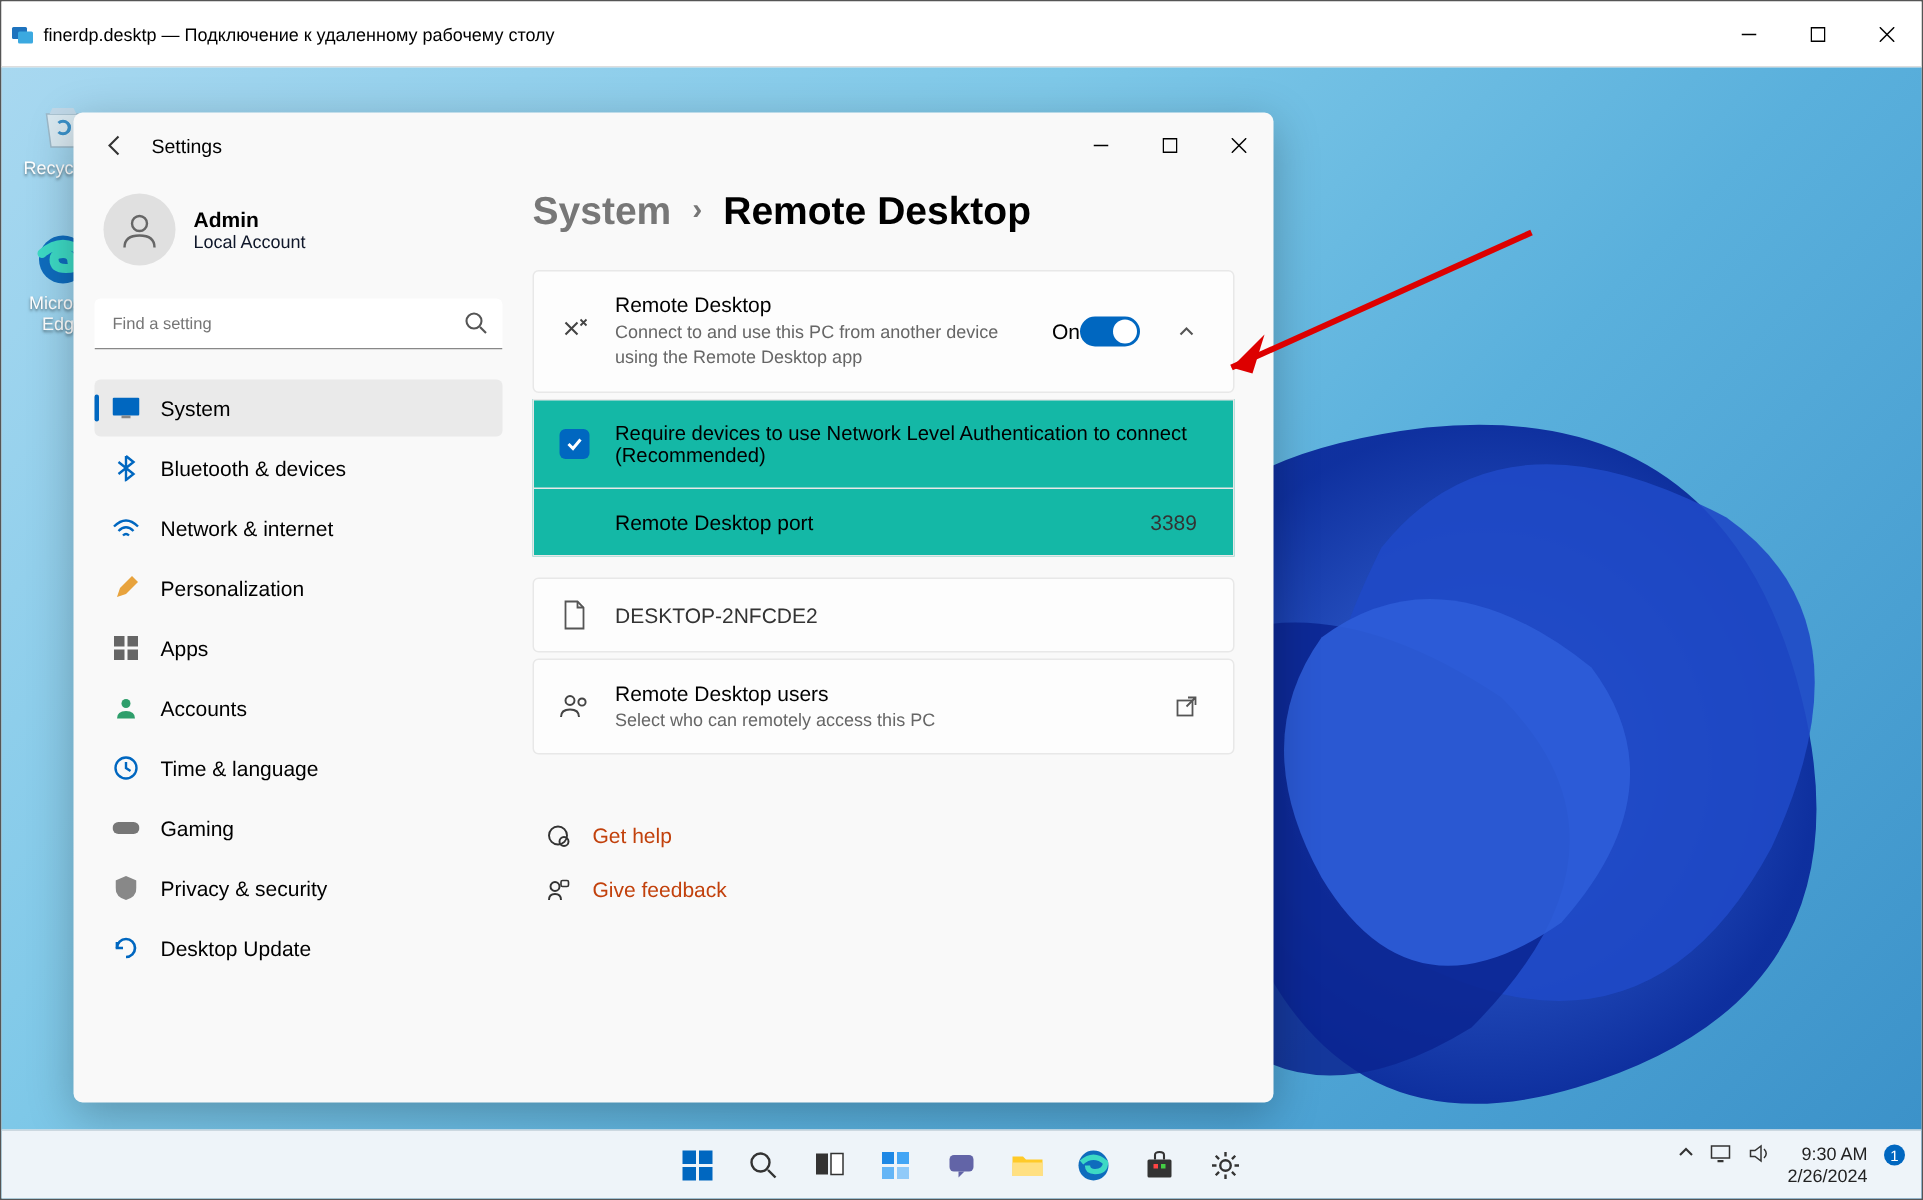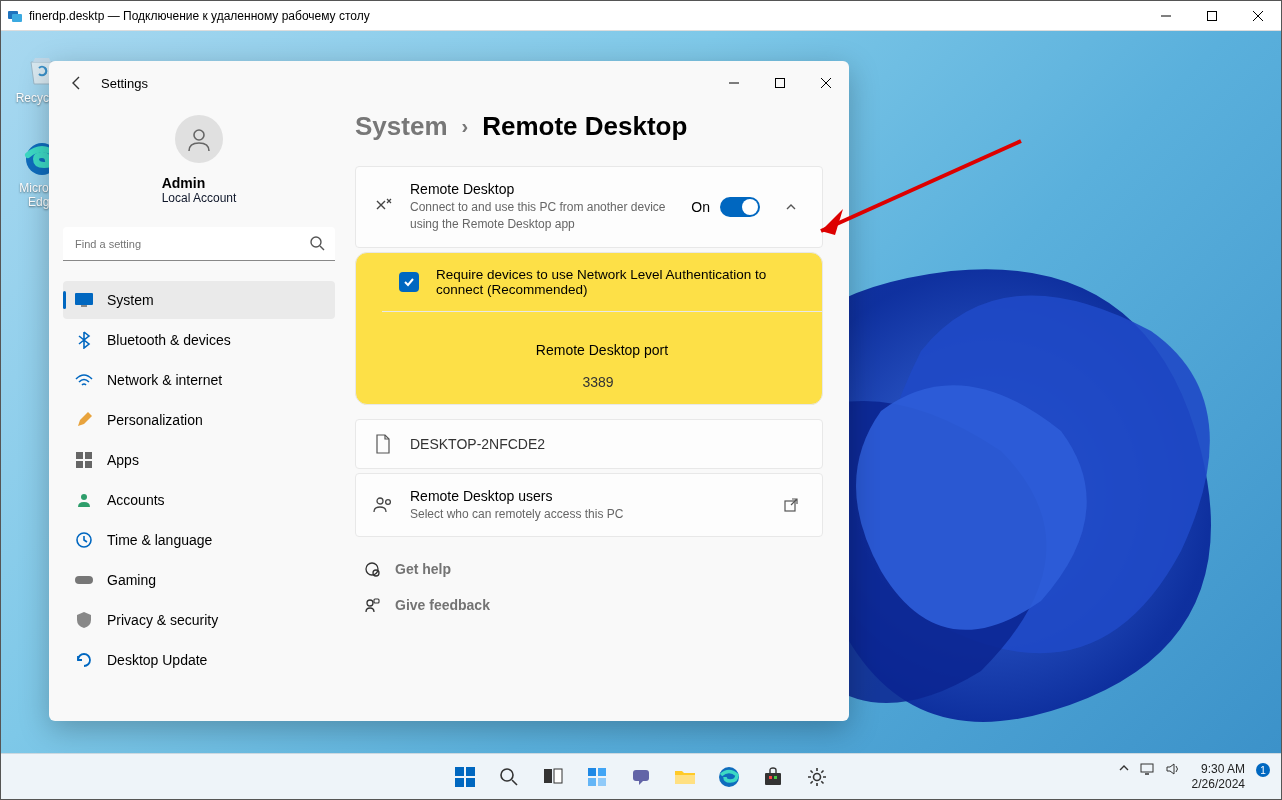--- a/index.html
+++ b/index.html
@@ -1,20 +1,20 @@
 <!DOCTYPE html>
 <html><head>
 <meta charset="utf-8">
 <style>
 * { margin: 0; padding: 0; box-sizing: border-box; font-family: "Segoe UI", Arial, sans-serif; }
 html, body { width: 1282px; height: 800px; overflow: hidden; }
 
 .outer-window { width: 1282px; height: 800px; background: #fff; display: flex; flex-direction: column; border: 1px solid #555; }
 
-.outer-titlebar { height: 30px; background: #fff; display: flex; align-items: center; padding-left: 6px; border-bottom: 1px solid #ddd; font-size: 12px; }
+.outer-titlebar { height: 44px; background: #fff; display: flex; align-items: center; padding-left: 6px; border-bottom: 1px solid #ddd; font-size: 12px; }
 .outer-titlebar .ticon { width: 16px; height: 16px; margin-right: 6px; display: inline-flex; }
 .outer-titlebar .title { flex: 1; }
 .outer-titlebar .win-btn { width: 46px; height: 30px; display: flex; align-items: center; justify-content: center; font-size: 10px; color: #000; }
 
 .desktop { flex: 1; position: relative; background: linear-gradient(135deg, #a8d8f0 0%, #7ec8e8 35%, #5ab0dc 60%, #3a90c8 100%); overflow: hidden; }
 
 .bloom { position: absolute; right: -120px; top: 120px; width: 900px; height: 700px; pointer-events: none; }
 
 .desktop-icon { position: absolute; width: 70px; text-align: center; color: #fff; font-size: 12px; text-shadow: 0 1px 2px rgba(0,0,0,.5); }
 .desktop-icon .ic { width: 40px; height: 40px; margin: 0 auto 2px; display: flex; align-items: center; justify-content: center; }
@@ -24,21 +24,21 @@
 .settings-titlebar { height: 44px; display: flex; align-items: center; padding-left: 12px; }
 .settings-titlebar .back { width: 32px; height: 32px; display: flex; align-items: center; justify-content: center; margin-right: 8px; }
 .settings-titlebar .app-title { font-size: 13px; }
 .settings-titlebar .win-controls { margin-left: auto; display: flex; }
 .settings-titlebar .win-btn { width: 46px; height: 32px; display: flex; align-items: center; justify-content: center; font-size: 10px; }
 
 .settings-body { flex: 1; display: flex; overflow: hidden; }
 
 .sidebar { width: 300px; padding: 0 14px; display: flex; flex-direction: column; }
 
-.user-row { display: flex; align-items: center; gap: 12px; padding: 10px 6px 22px; flex-direction: column; }
+.user-row { display: flex; align-items: center; gap: 12px; padding: 10px 6px 22px; }
 .avatar { width: 48px; height: 48px; border-radius: 50%; background: #e0e0e0; display: flex; align-items: center; justify-content: center; }
 .user-name { font-size: 14px; font-weight: 600; }
 .user-sub { font-size: 12px; color: #0f172a; }
 
 .search-box { position: relative; margin-bottom: 20px; }
 .search-box input { width: 100%; height: 34px; border: none; border-bottom: 1px solid #888; background: #fff; padding: 0 36px 0 12px; font-size: 11px; border-radius: 4px 4px 0 0; }
 .search-box .sicon { position: absolute; right: 10px; top: 8px; }
 
 .nav-list { display: flex; flex-direction: column; gap: 2px; }
 .nav-item { display: flex; align-items: center; gap: 14px; height: 38px; padding: 0 12px; border-radius: 4px; font-size: 14px; cursor: default; }
@@ -53,34 +53,34 @@
 .breadcrumb .sep { color: #777; font-size: 20px; }
 
 .card, .card-sub { background: #fdfdfd; border: 1px solid #e8e8e8; border-radius: 4px; margin-bottom: 4px; }
 .card-row { display: flex; align-items: center; padding: 14px 16px; gap: 16px; }
 .card-icon { width: 22px; display: flex; justify-content: center; color: #444; }
 .card-text { flex: 1; }
 .card-title { font-size: 14px; }
 .card-sub-text { font-size: 12px; color: #666; line-height: 1.4; margin-top: 2px; }
 .card-value { font-size: 14px; color: #333; margin-right: 8px; }
 
-.toggle-wrap { display: flex; align-items: center; gap: 10px; }
+.toggle-wrap { display: flex; align-items: center; }
 .toggle-label { font-size: 14px; }
 .toggle { width: 40px; height: 20px; background: #0067c0; border-radius: 10px; position: relative; }
 .toggle::after { content: ""; position: absolute; right: 2px; top: 2px; width: 16px; height: 16px; background: #fff; border-radius: 50%; }
 
 .chevron { width: 30px; display: flex; justify-content: center; color: #555; }
 
-.card-group { background: #fde047; border: 1px solid #e8e8e8; border-radius: 12px; margin-bottom: 14px; padding-left: 26px; }
-.card-group .card-row + .card-row { border-top: 1px solid #e8e8e8; flex-direction: column; }
+.card-group { background: #14b8a6; border: 1px solid #e8e8e8; border-radius: 0; margin-bottom: 14px; }
+.card-group .card-row + .card-row { border-top: 1px solid #e8e8e8; }
 
 .checkbox { width: 20px; height: 20px; background: #0067c0; border-radius: 4px; display: flex; align-items: center; justify-content: center; }
 
 .link-row { display: flex; align-items: center; gap: 12px; padding: 10px 6px; font-size: 14px; }
-.link-row a { color: #737373; text-decoration: none; font-weight: bold; }
+.link-row a { color: #c2410c; text-decoration: none; }
 .link-icon { width: 22px; display: flex; justify-content: center; color: #333; }
 
 .arrow-annot { position: absolute; pointer-events: none; }
 
 .taskbar { position: absolute; left: 0; right: 0; bottom: 0; height: 46px; background: #eef4f9; border-top: 1px solid #ccd8e0; display: flex; align-items: center; }
 .taskbar .center { position: absolute; left: 50%; transform: translateX(-50%); display: flex; gap: 4px; }
 .taskbar .tb-btn { width: 40px; height: 40px; display: flex; align-items: center; justify-content: center; border-radius: 4px; }
 .taskbar .tray { margin-left: auto; display: flex; gap: 10px; padding-right: 10px; font-size: 12px; color: #222; }
 .taskbar .clock { text-align: right; line-height: 1.2; font-size: 12px; }
 </style>
@@ -353,21 +353,21 @@
               <div class="card-icon">
                 <svg width="16" height="20" viewBox="0 0 16 20">
                     <path d="M2 1 L10 1 L14 5 L14 19 L2 19 Z" fill="none" stroke="#555" stroke-width="1.2"></path>
                     <path d="M10 1 L10 5 L14 5" fill="none" stroke="#555" stroke-width="1.2"></path>
                   </svg>
               </div>
               <div class="card-value">DESKTOP-2NFCDE2</div>
             </div>
           </div>
 
-          <div class="card" style="margin-bottom:14px;">
+          <div class="card" style="margin-bottom:36px;">
             <div class="card-row">
               <div class="card-icon">
                 <svg width="20" height="18" viewBox="0 0 20 18">
                     <circle cx="7" cy="5" r="3" fill="none" stroke="#444" stroke-width="1.3"></circle>
                     <path d="M1 16 Q1 11 7 11 Q13 11 13 16" fill="none" stroke="#444" stroke-width="1.3"></path>
                     <circle cx="15" cy="6" r="2.4" fill="none" stroke="#444" stroke-width="1.3"></circle>
                   </svg>
               </div>
               <div class="card-text">
                 <div class="card-title">Remote Desktop users</div>

